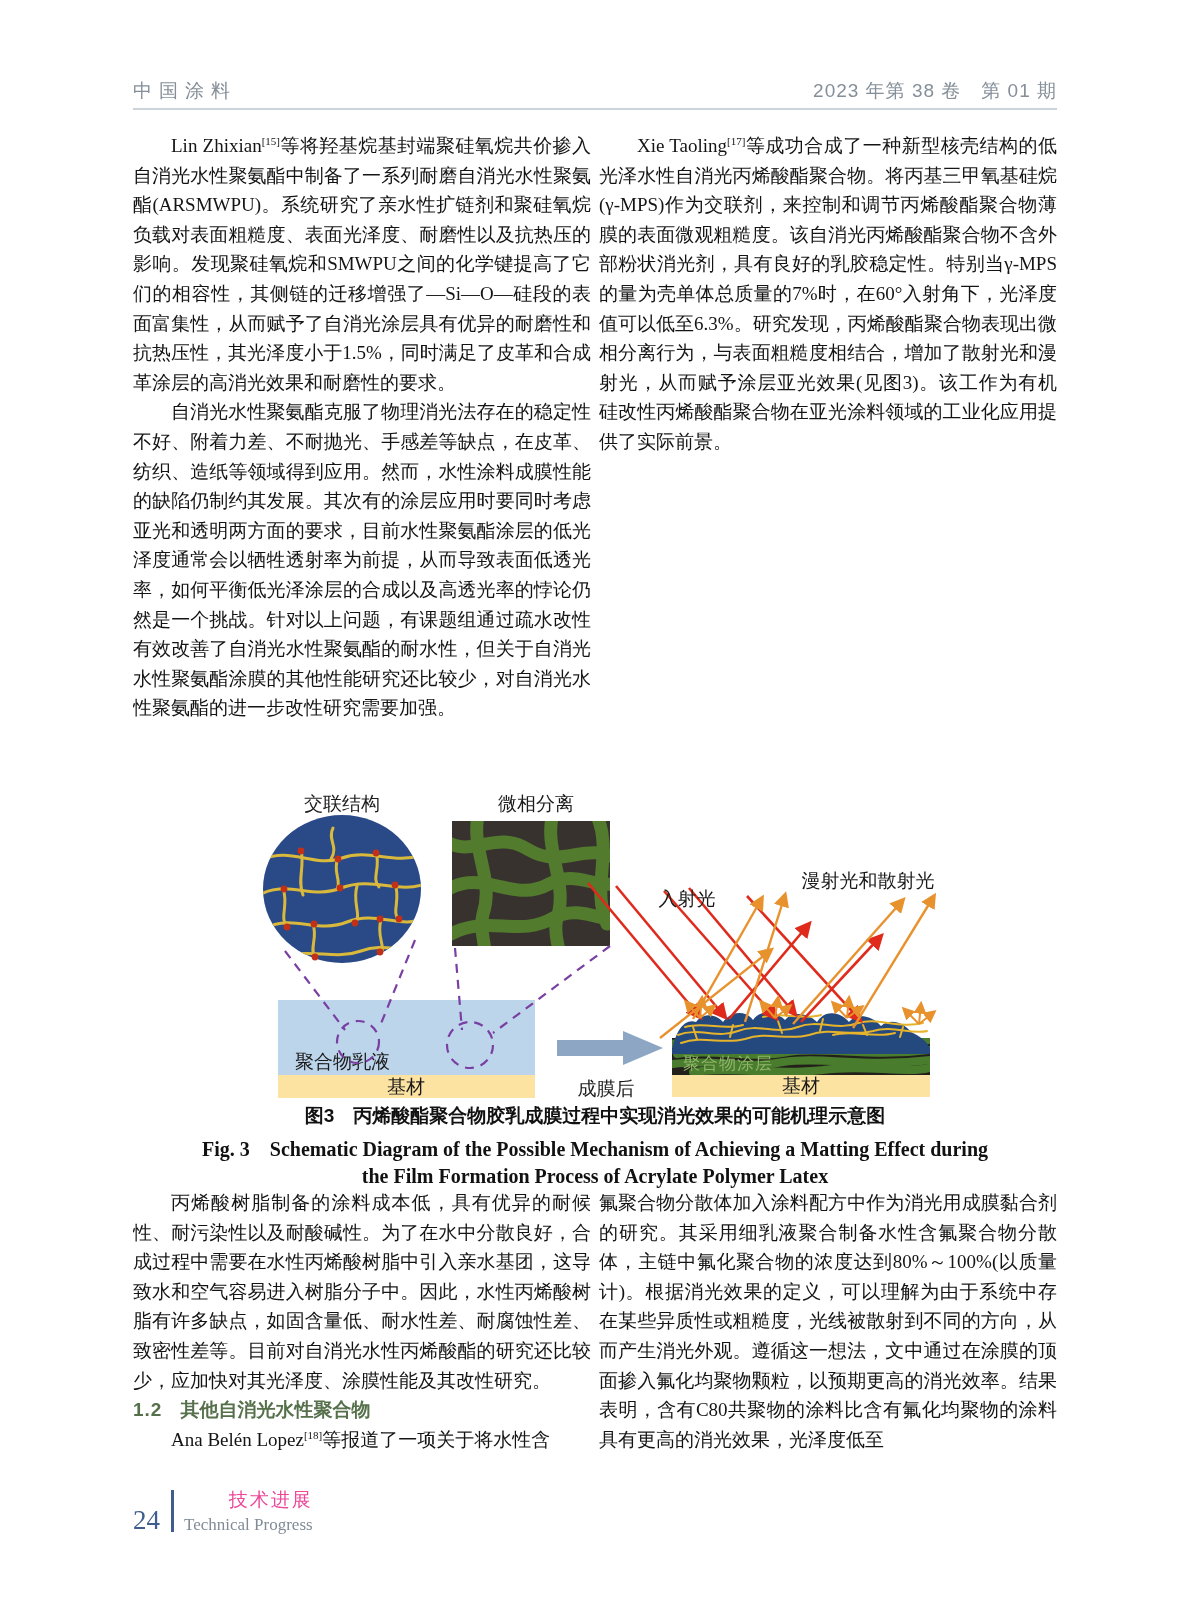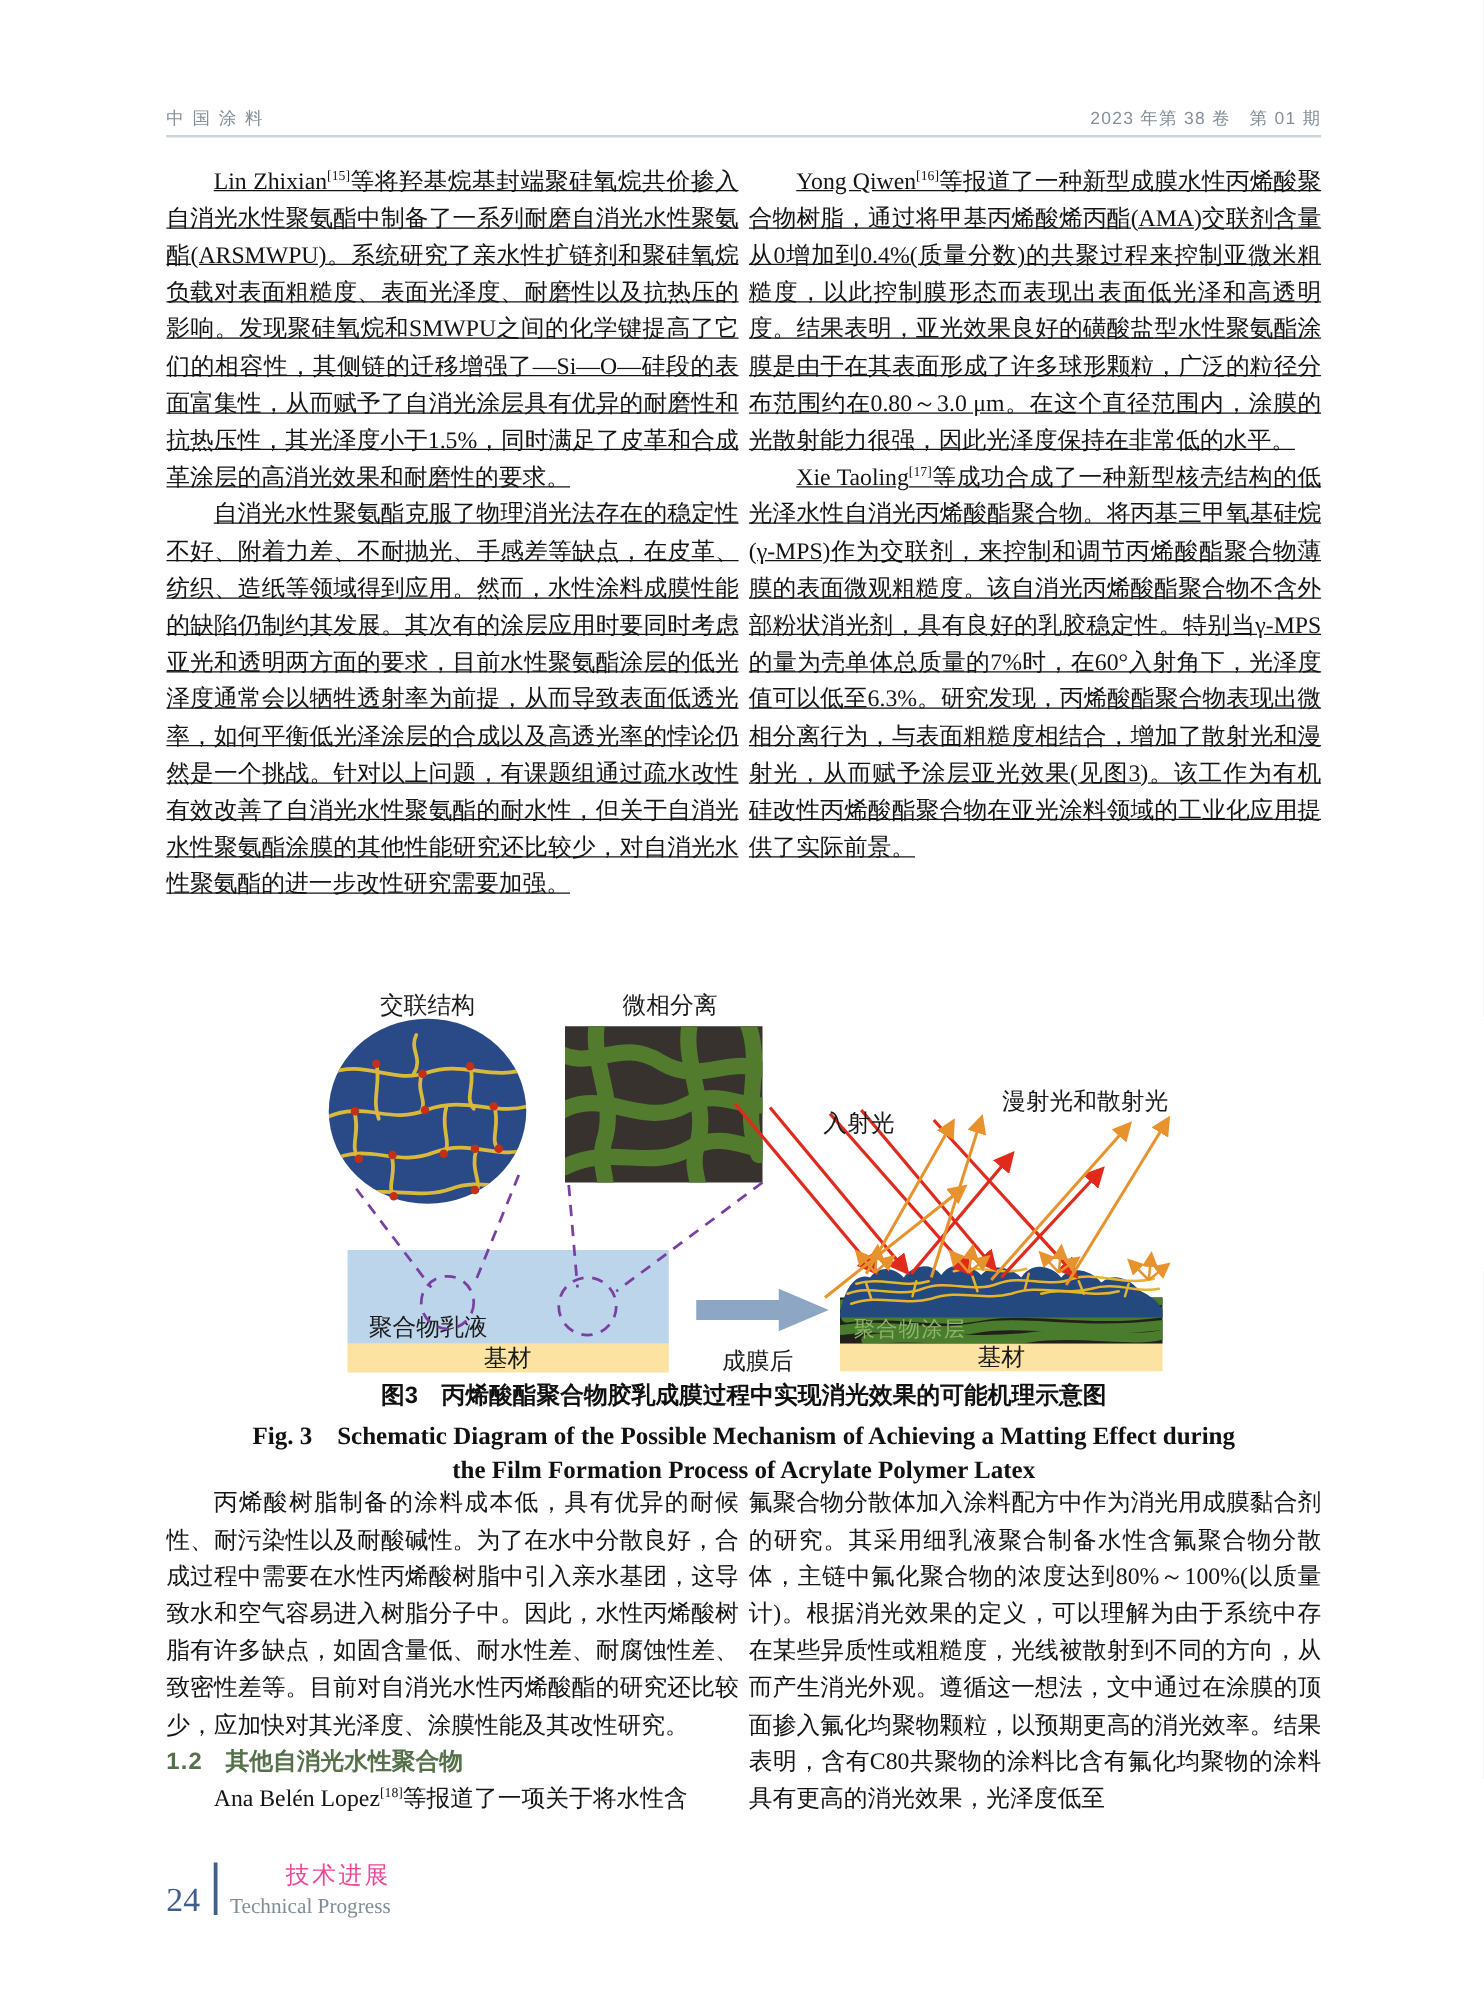--- a/index.html
+++ b/index.html
@@ -6,27 +6,27 @@
   .page{
     position:relative;width:1187px;height:1600px;margin:0 auto;
     background:#ffffff;overflow:hidden;
     font-family:"Liberation Serif","DejaVu Serif",serif;color:#141414;
   }
   
   .hdr{
     position:absolute;left:133px;top:78px;width:924px;height:32px;
     border-bottom:2px solid #ccd3d9;display:flex;justify-content:space-between;
     align-items:flex-end;padding-bottom:4px;box-sizing:border-box;
-    font-family:"Liberation Sans","DejaVu Sans",sans-serif;color:#858f99;font-size:14px;
+    font-family:"Liberation Sans","DejaVu Sans",sans-serif;color:#858f99;font-size:19px;
   }
   .hdr .journal{letter-spacing:7px;}
   .hdr .issue{letter-spacing:1px;}
   
   .cols{position:absolute;left:133px;width:924px;display:flex;gap:8px;}
-  .cols-top{top:131px;height:656px;text-decoration:underline;}
+  .cols-top{top:131px;height:656px;}
   .cols-bottom{top:1188px;height:285px;}
   .col{width:458px;overflow:hidden;font-size:19px;line-height:29.6px;text-align:justify;}
   .col p{margin:0;text-indent:2em;}
   .col p.noindent{text-indent:0;}
   .sec-h{
     font-family:"Liberation Sans","DejaVu Sans",sans-serif;font-weight:bold;
     color:#55704a;font-size:19px;line-height:29.6px;text-align:left;
   }
   .sec-h .num{margin-right:18px;letter-spacing:1px;}
   sup{font-size:11px;line-height:0;vertical-align:super;}
@@ -70,21 +70,20 @@
     <span class="journal">中国涂料</span>
     <span class="issue">2023 年第 38 卷　第 01 期</span>
   </div>
 
   <div class="cols cols-top">
     <div class="col">
       <p>Lin Zhixian<sup>[15]</sup>等将羟基烷基封端聚硅氧烷共价掺入自消光水性聚氨酯中制备了一系列耐磨自消光水性聚氨酯(ARSMWPU)。系统研究了亲水性扩链剂和聚硅氧烷负载对表面粗糙度、表面光泽度、耐磨性以及抗热压的影响。发现聚硅氧烷和SMWPU之间的化学键提高了它们的相容性，其侧链的迁移增强了—Si—O—硅段的表面富集性，从而赋予了自消光涂层具有优异的耐磨性和抗热压性，其光泽度小于1.5%，同时满足了皮革和合成革涂层的高消光效果和耐磨性的要求。</p>
       <p>自消光水性聚氨酯克服了物理消光法存在的稳定性不好、附着力差、不耐抛光、手感差等缺点，在皮革、纺织、造纸等领域得到应用。然而，水性涂料成膜性能的缺陷仍制约其发展。其次有的涂层应用时要同时考虑亚光和透明两方面的要求，目前水性聚氨酯涂层的低光泽度通常会以牺牲透射率为前提，从而导致表面低透光率，如何平衡低光泽涂层的合成以及高透光率的悖论仍然是一个挑战。针对以上问题，有课题组通过疏水改性有效改善了自消光水性聚氨酯的耐水性，但关于自消光水性聚氨酯涂膜的其他性能研究还比较少，对自消光水性聚氨酯的进一步改性研究需要加强。</p>
     </div>
     <div class="col">
-      <p>Yong Qiwen<sup>[16]</sup>等报道了一种新型成膜水性丙烯酸聚合物树脂，通过将甲基丙烯酸烯丙酯(AMA)交联剂含量从0增加到0.4%(质量分数)的共聚过程来控制亚微米粗糙度，以此控制膜形态而表现出表面低光泽和高透明度。结果表明，亚光效果良好的磺酸盐型水性聚氨酯涂膜是由于在其表面形成了许多球形颗粒，广泛的粒径分布范围约在0.80～3.0 μm。在这个直径范围内，涂膜的光散射能力很强，因此光泽度保持在非常低的水平。</p>
       <p>Xie Taoling<sup>[17]</sup>等成功合成了一种新型核壳结构的低光泽水性自消光丙烯酸酯聚合物。将丙基三甲氧基硅烷(γ-MPS)作为交联剂，来控制和调节丙烯酸酯聚合物薄膜的表面微观粗糙度。该自消光丙烯酸酯聚合物不含外部粉状消光剂，具有良好的乳胶稳定性。特别当γ-MPS的量为壳单体总质量的7%时，在60°入射角下，光泽度值可以低至6.3%。研究发现，丙烯酸酯聚合物表现出微相分离行为，与表面粗糙度相结合，增加了散射光和漫射光，从而赋予涂层亚光效果(见图3)。该工作为有机硅改性丙烯酸酯聚合物在亚光涂料领域的工业化应用提供了实际前景。</p>
     </div>
   </div>
 
   <div class="fig">
     <svg viewBox="0 0 924 314" width="924" height="314" xmlns="http://www.w3.org/2000/svg">
       <defs>
         <marker id="mr" viewBox="0 0 10 10" refX="7.5" refY="5" markerWidth="6.5" markerHeight="6.5" orient="auto">
             <path d="M0,0 L10,5 L0,10 z" fill="#df2a1c"></path>
           </marker>

